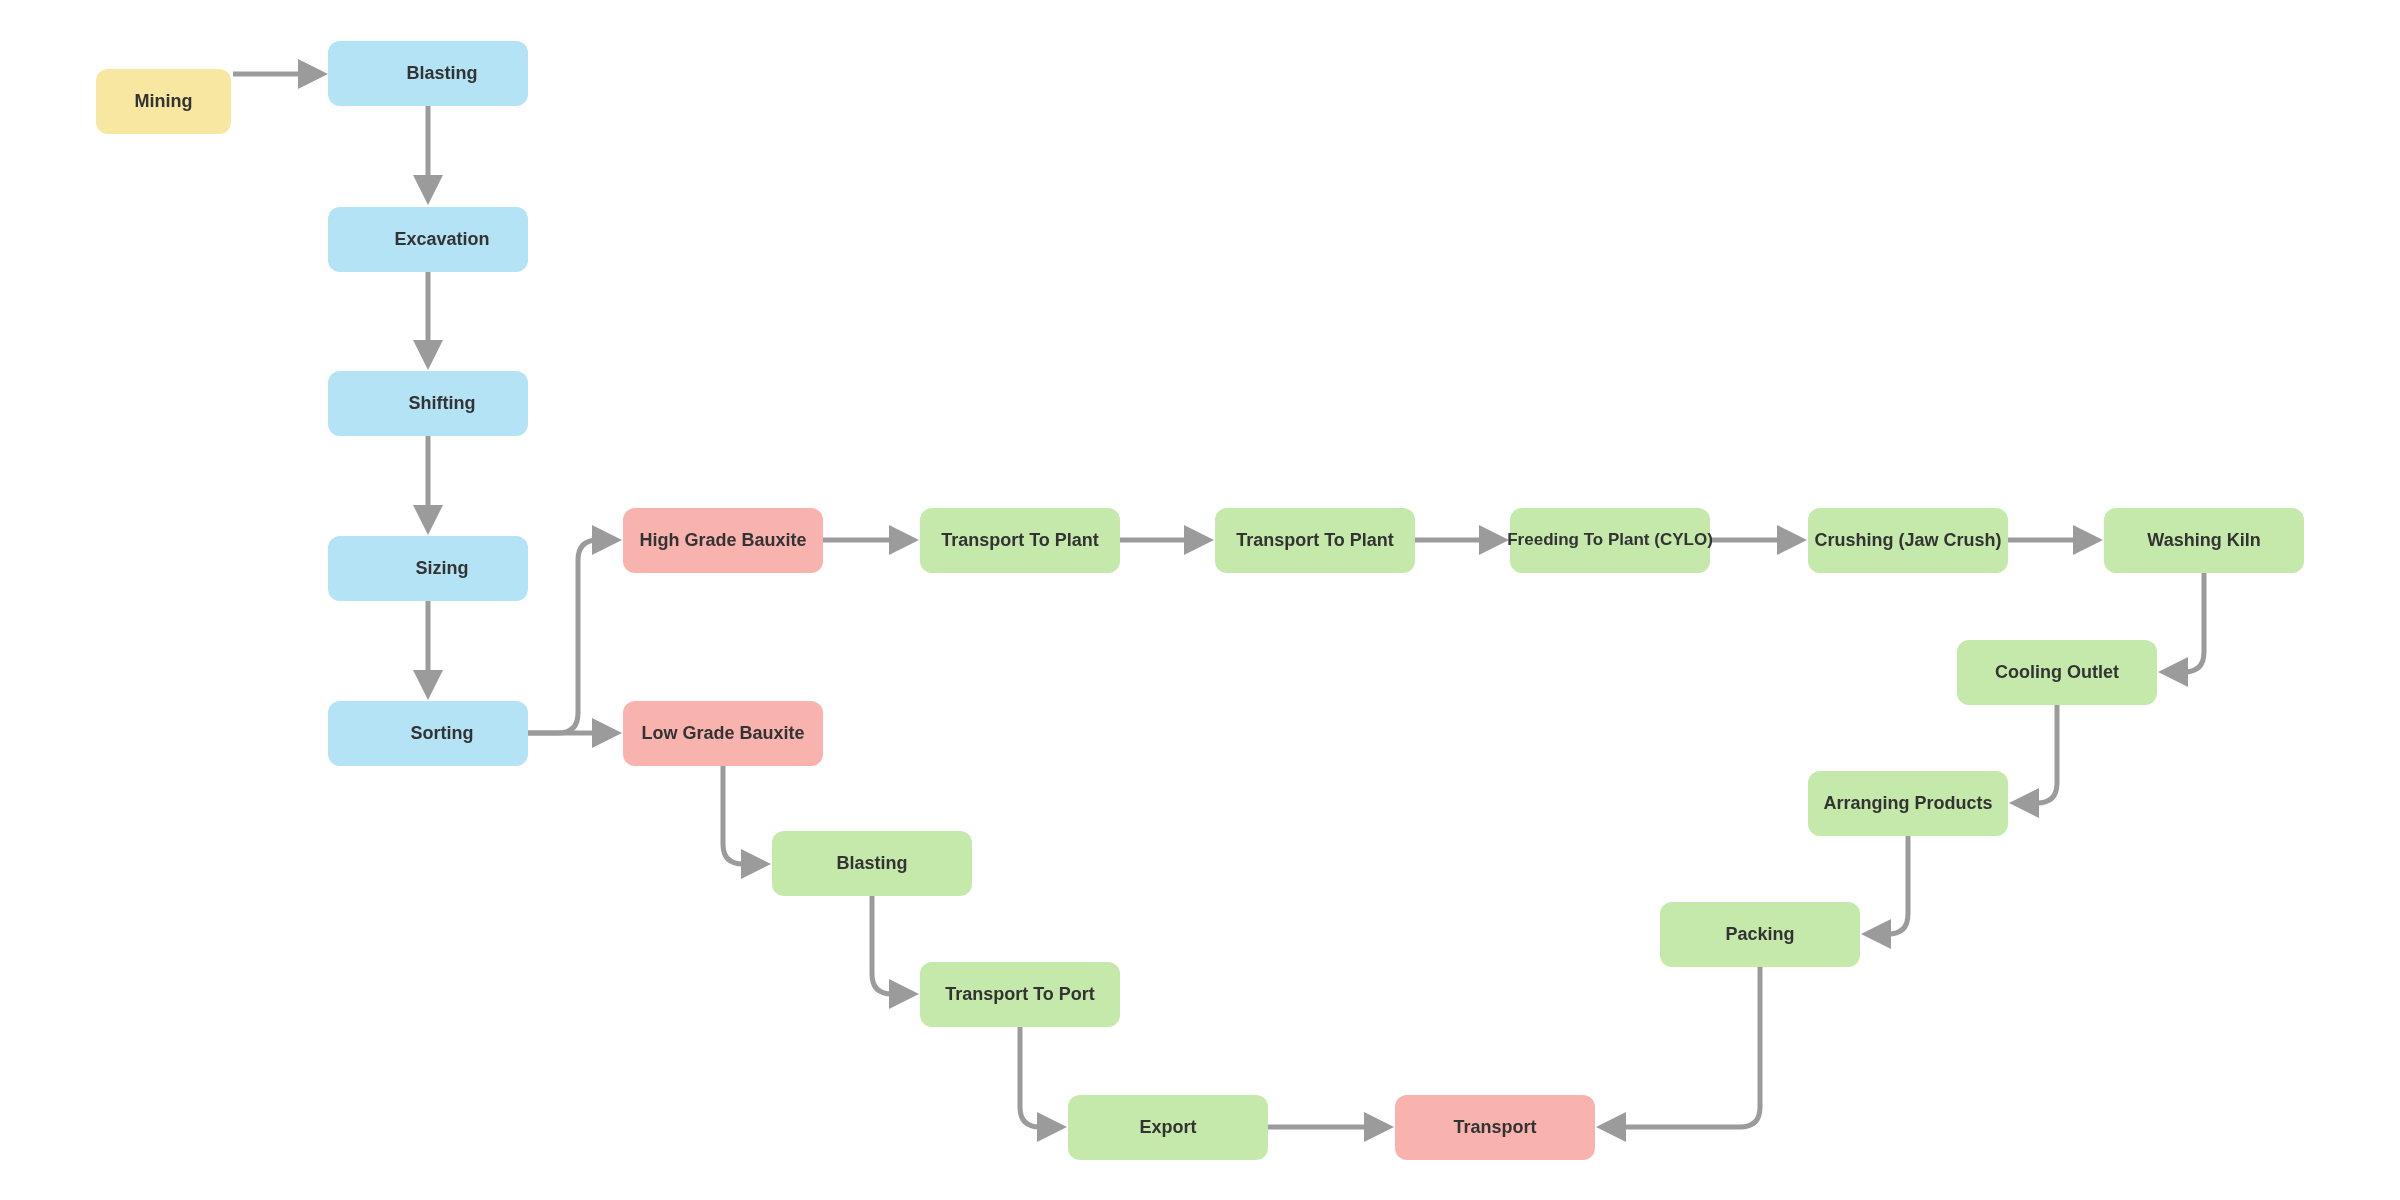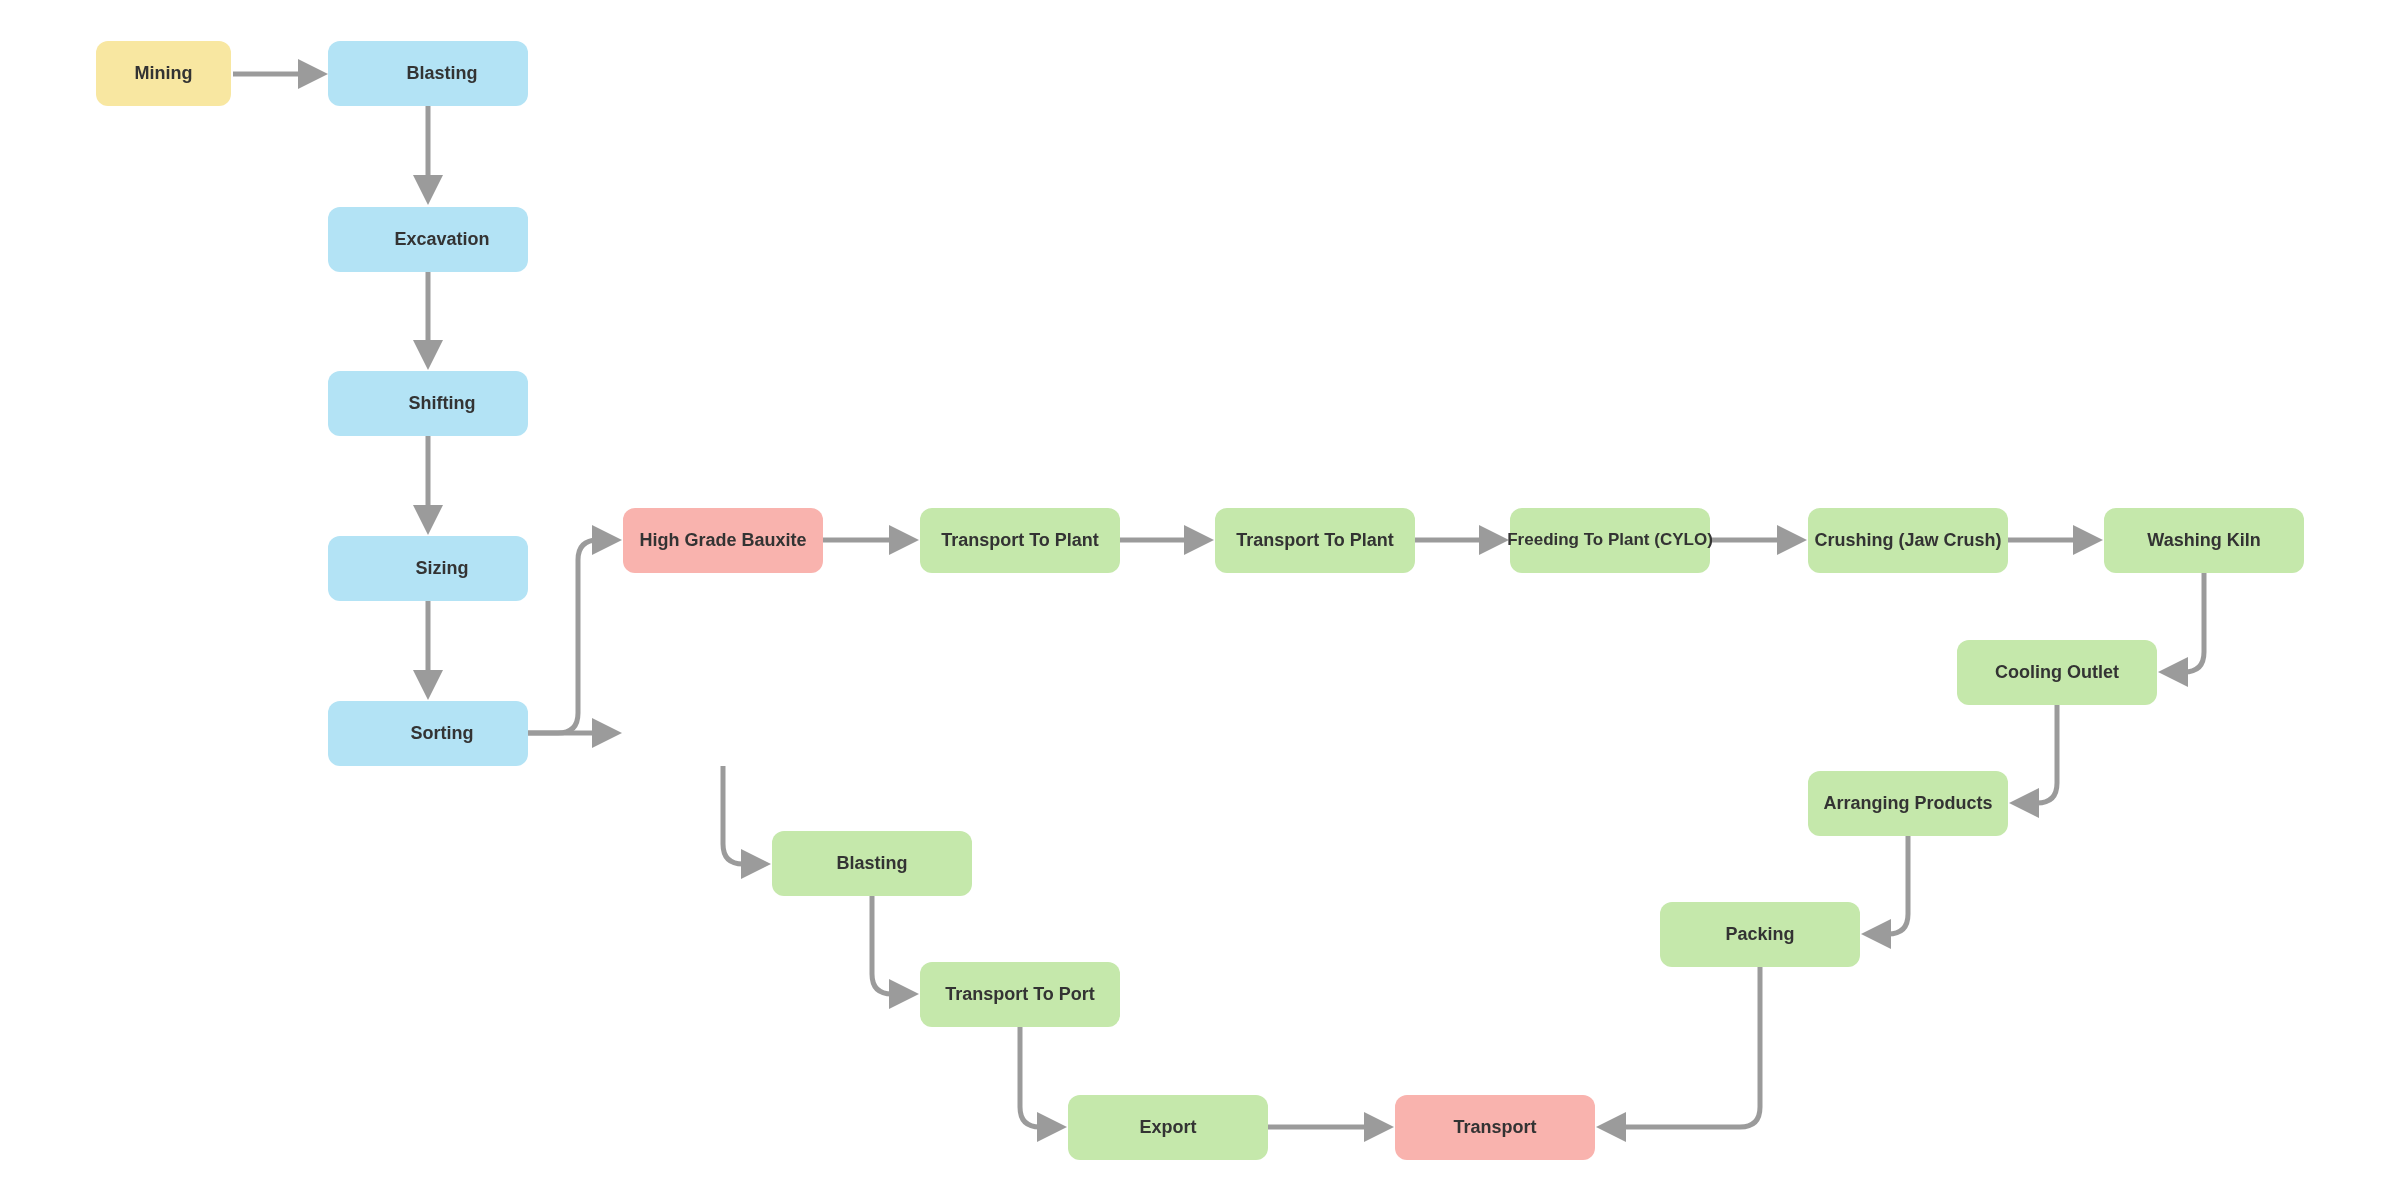--- a/index.html
+++ b/index.html
@@ -22,21 +22,21 @@
     position:absolute;
     width:200px;height:65px;
     border-radius:12px;
     display:flex;align-items:center;justify-content:center;
     font-weight:bold;font-size:18px;line-height:1.1;
     color:var(--c-text);
     text-align:center;
     white-space:nowrap;
   }
   .node.tight{font-size:17px;}
-  .start{background:var(--c-start);}
+  .start{background:var(--c-start);margin-top:28px;}
   .stage{background:var(--c-stage);padding-left:28px;}
   .step{background:var(--c-step);}
   .grade{background:var(--c-grade);}
 </style>
 </head>
 <body>
 
 <div class="canvas">
 
   <svg class="edges" width="2400" height="1200" viewBox="0 0 2400 1200" xmlns="http://www.w3.org/2000/svg">
@@ -78,18 +78,19 @@
   <div class="node step" style="left:920px;top:508px">Transport To Plant</div>
   <div class="node step" style="left:1215px;top:508px">Transport To Plant</div>
   <div class="node step tight" style="left:1510px;top:508px">Freeding To Plant (CYLO)</div>
   <div class="node step" style="left:1808px;top:508px">Crushing (Jaw Crush)</div>
   <div class="node step" style="left:2104px;top:508px">Washing Kiln</div>
 
   <div class="node step" style="left:1957px;top:640px">Cooling Outlet</div>
   <div class="node step" style="left:1808px;top:771px">Arranging Products</div>
   <div class="node step" style="left:1660px;top:902px">Packing</div>
 
+  <div class="node grade" style="left:623px;top:701px">Low Grade Bauxite</div>
   <div class="node step" style="left:772px;top:831px">Blasting</div>
   <div class="node step" style="left:920px;top:962px">Transport To Port</div>
   <div class="node step" style="left:1068px;top:1095px">Export</div>
   <div class="node grade" style="left:1395px;top:1095px">Transport</div>
 
 </div>
 
 </body></html>

